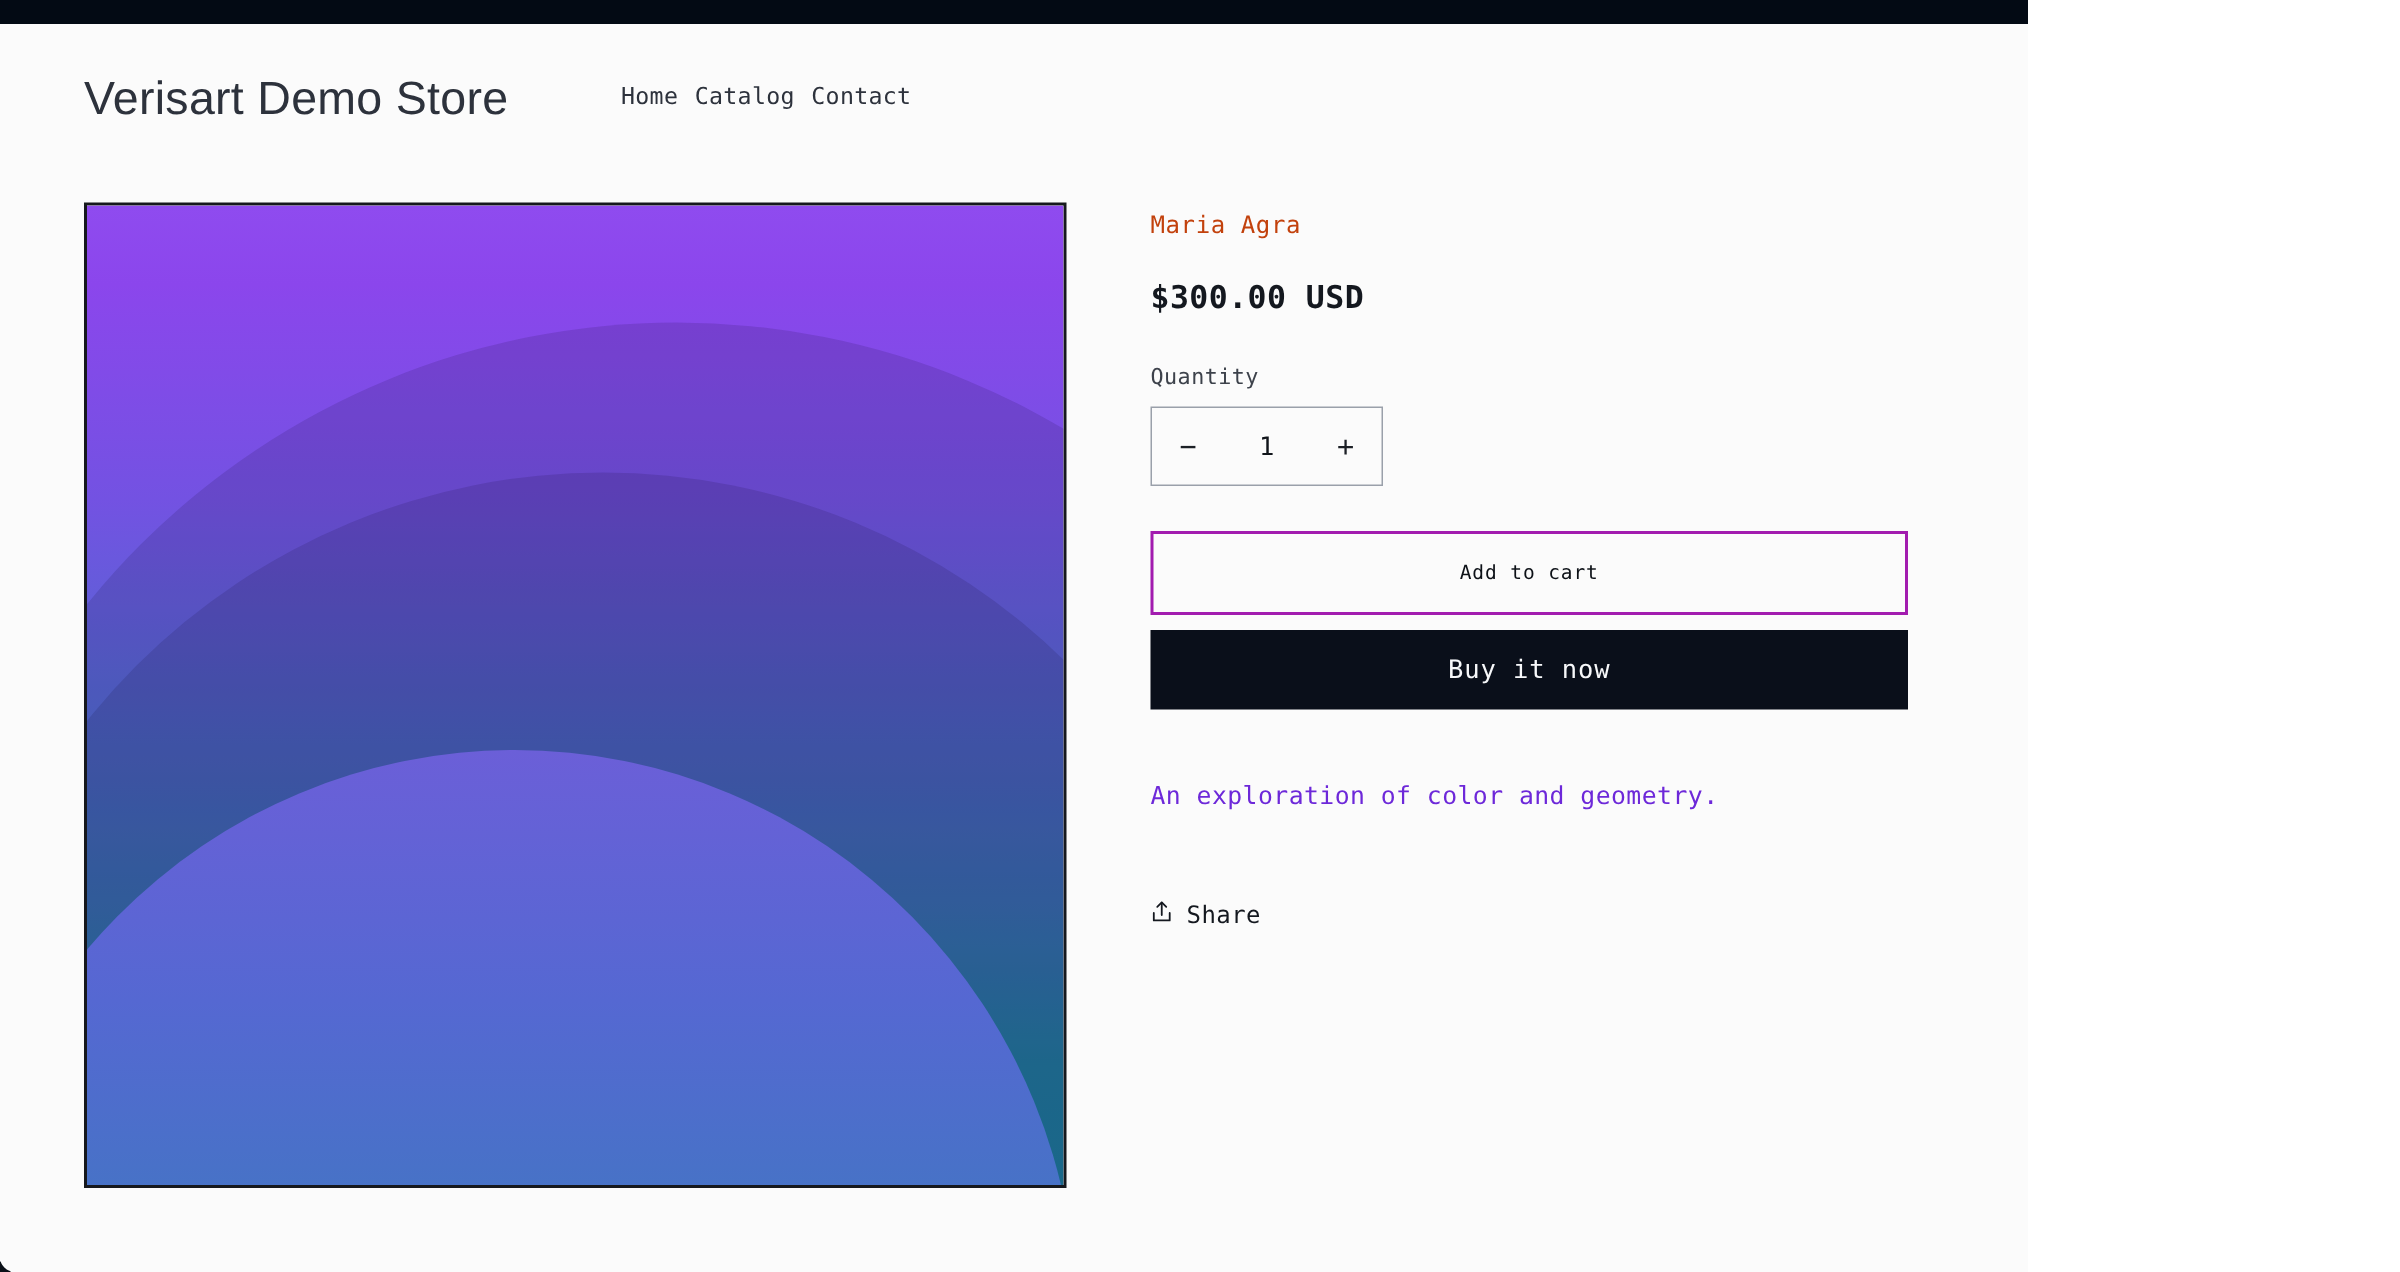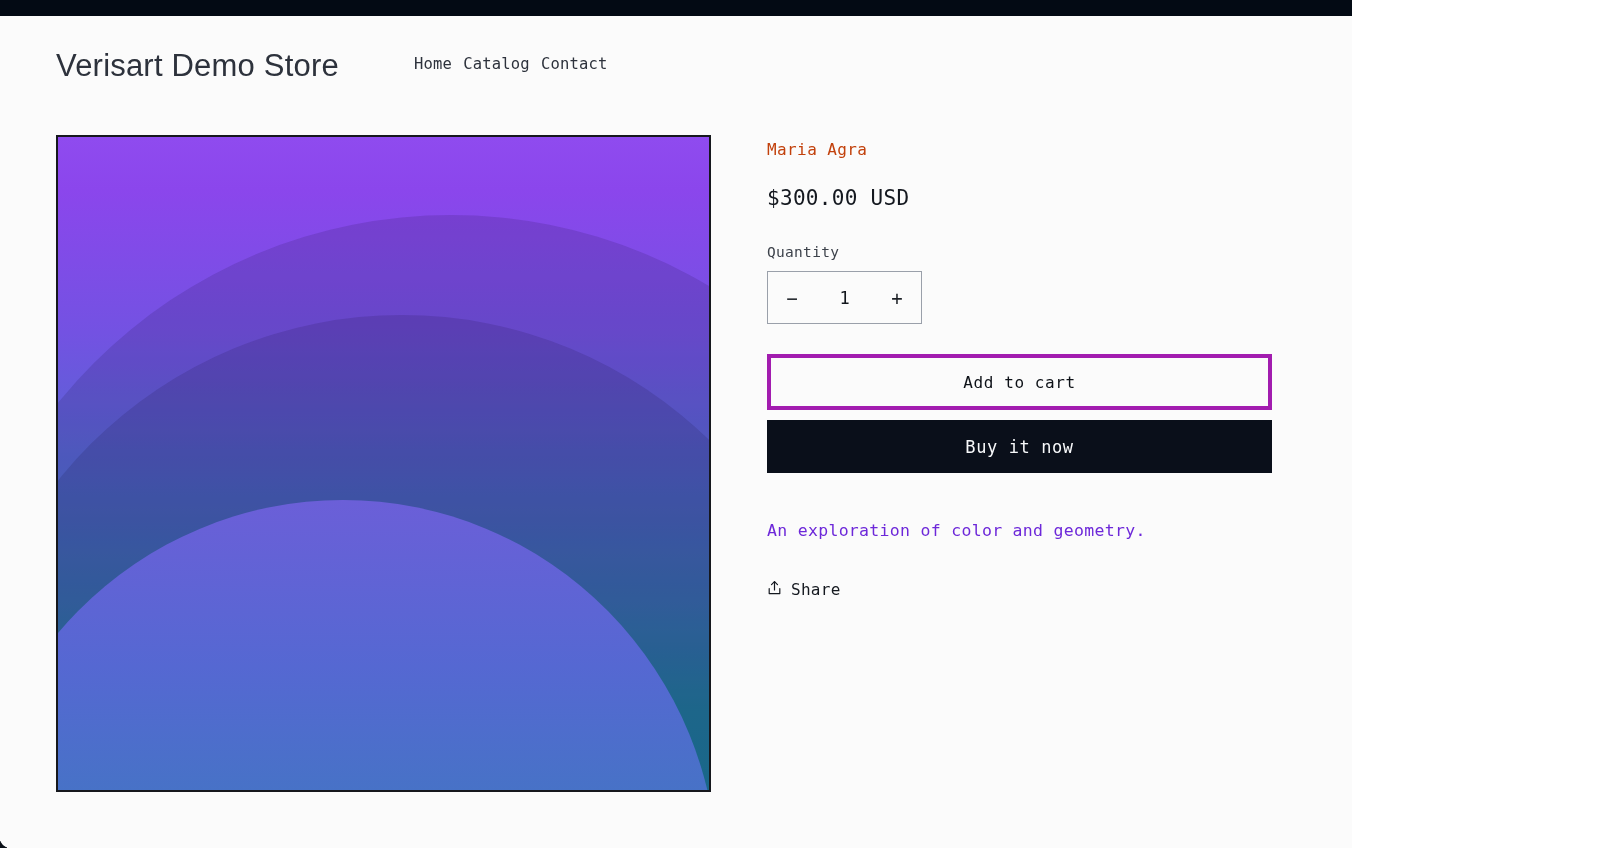--- a/index.html
+++ b/index.html
@@ -181,20 +181,21 @@
     margin-top: 24px;
     line-height: 1.1;
   }
 
   .price {
     font-family: "DejaVu Sans Mono", monospace;
     font-size: 21px;
     color: #14181f;
     letter-spacing: 0.3px;
     margin-top: 27px;
+    font-weight: bold;
   }
 
   .qty-label {
     font-family: "DejaVu Sans Mono", monospace;
     font-size: 14.5px;
     color: #3d424b;
     letter-spacing: 0.3px;
     margin-top: 34px;
   }
 
@@ -229,23 +230,23 @@
     font-family: "DejaVu Sans Mono", monospace;
     font-size: 17px;
     color: #11151b;
   }
 
   .btn-add {
     margin-top: 30px;
     width: 505px;
     height: 56px;
     background: #fbfbfb;
-    border: 4px solid #a21caf;
-    font-family: "DejaVu Sans Mono", monospace;
-    font-size: 16px;
+    border: 2px solid #a21caf;
+    font-family: "DejaVu Sans Mono", monospace;
+    font-size: 13px;
     letter-spacing: 0.6px;
     color: #0d1117;
     cursor: pointer;
     display: flex;
     align-items: center;
     justify-content: center;
   }
 
   .btn-buy {
     margin-top: 10px;
@@ -266,21 +267,21 @@
   .description {
     margin-top: 46px;
     font-family: "DejaVu Sans Mono", monospace;
     font-size: 16.5px;
     color: #6d28d9;
     letter-spacing: 0.3px;
     line-height: 1.5;
   }
 
   .share-row {
-    margin-top: 36px;
+    margin-top: 56px;
     display: flex;
     align-items: center;
     gap: 9px;
     cursor: pointer;
     width: 86px;
   }
 
   .share-label {
     font-family: "DejaVu Sans Mono", monospace;
     font-size: 16px;

